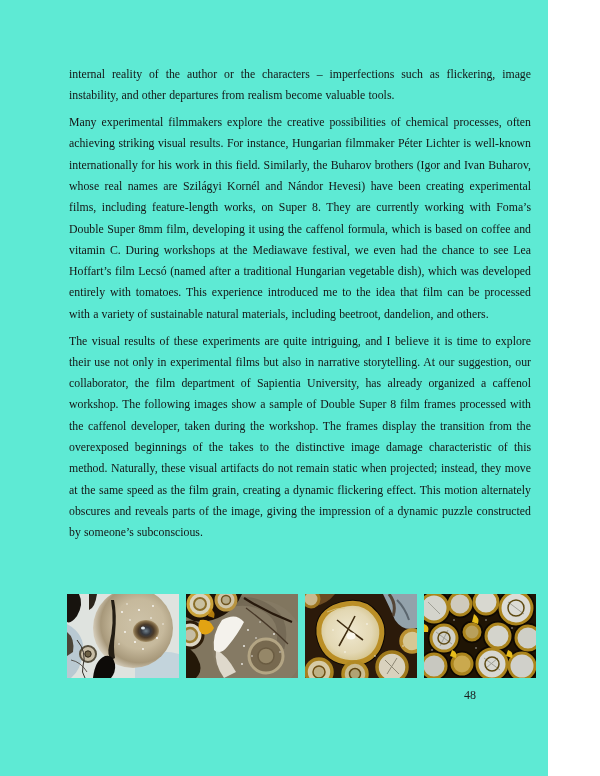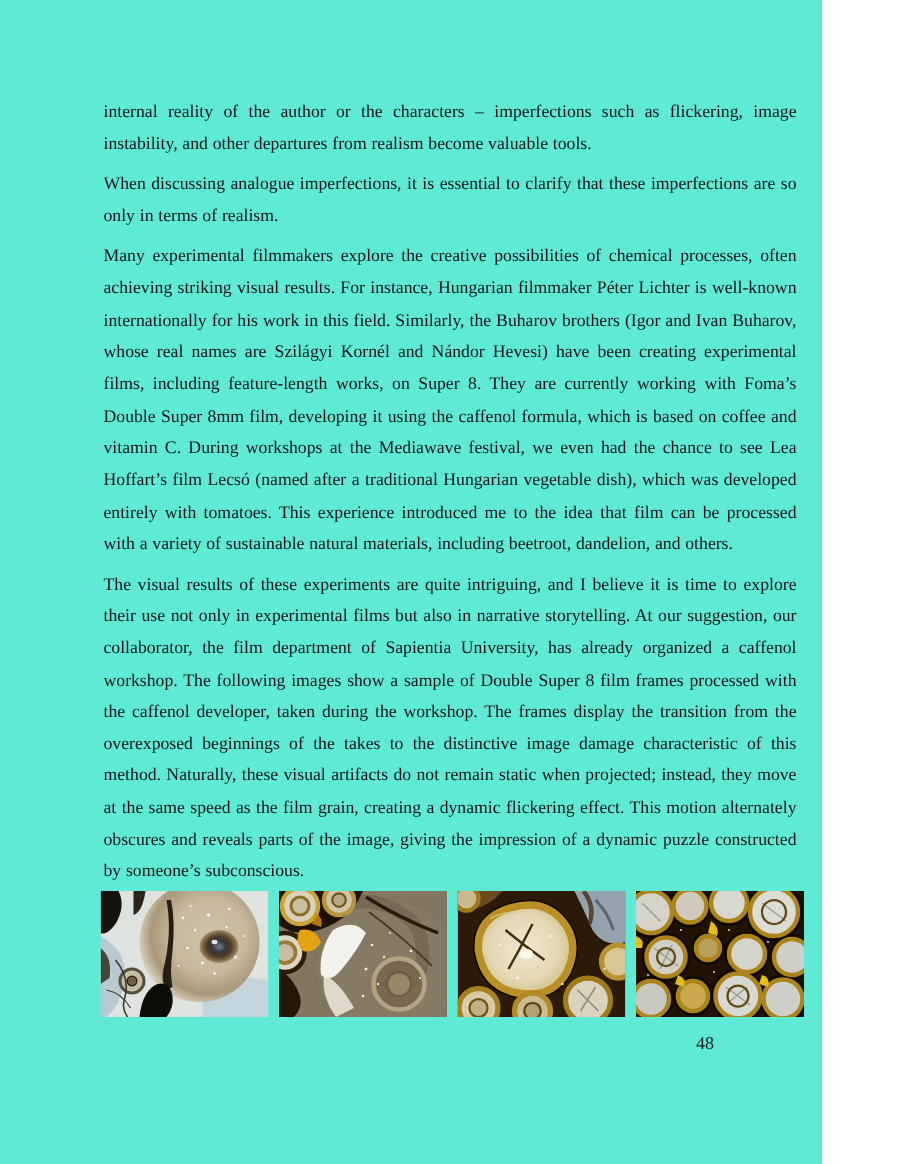--- a/index.html
+++ b/index.html
@@ -55,21 +55,20 @@
     color: #1c1c1c;
   }
 </style>
 </head>
 <body>
 
 <div class="page">
 
   <div class="content">
     <p class="para">internal reality of the author or the characters – imperfections such as flickering, image instability, and other departures from realism become valuable tools.</p>
-    <p class="para">When discussing analogue imperfections, it is essential to clarify that these imperfections are so only in terms of realism.</p>
     <p class="para"><span>Many experimental filmmakers explore the creative possibilities of chemical processes, often achieving striking visual results. For instance, Hungarian filmmaker Péter Lichter is well-known internationally for his work in this field. Similarly, the Buharov brothers (Igor and Ivan Buharov, whose real names are Szilágyi Kornél and Nándor Hevesi) have been creating experimental films, including feature-length works, on Super 8. They are currently working with Foma’s Double Super 8mm film, developing it using the caffenol formula, which is based on coffee and vitamin C. During workshops at the Mediawave festival, we even had the chance to see Lea Hoffart’s film </span><span class="italic">Lecsó</span><span> (named after a traditional Hungarian vegetable dish), which was developed entirely with tomatoes. This experience introduced me to the idea that film can be processed with a variety of sustainable natural materials, including beetroot, dandelion, and others.</span></p>
     <p class="para">The visual results of these experiments are quite intriguing, and I believe it is time to explore their use not only in experimental films but also in narrative storytelling. At our suggestion, our collaborator, the film department of Sapientia University, has already organized a caffenol workshop. The following images show a sample of Double Super 8 film frames processed with the caffenol developer, taken during the workshop. The frames display the transition from the overexposed beginnings of the takes to the distinctive image damage characteristic of this method. Naturally, these visual artifacts do not remain static when projected; instead, they move at the same speed as the film grain, creating a dynamic flickering effect. This motion alternately obscures and reveals parts of the image, giving the impression of a dynamic puzzle constructed by someone’s subconscious.</p>
   </div>
 
   <div class="figures">
 
     <div class="figure" role="img" aria-label="caffenol-processed film frame 1">
       <svg viewBox="0 0 112 84" preserveAspectRatio="none">
         <defs>
           <radialGradient id="g1a" cx="0.58" cy="0.45" r="0.62">

